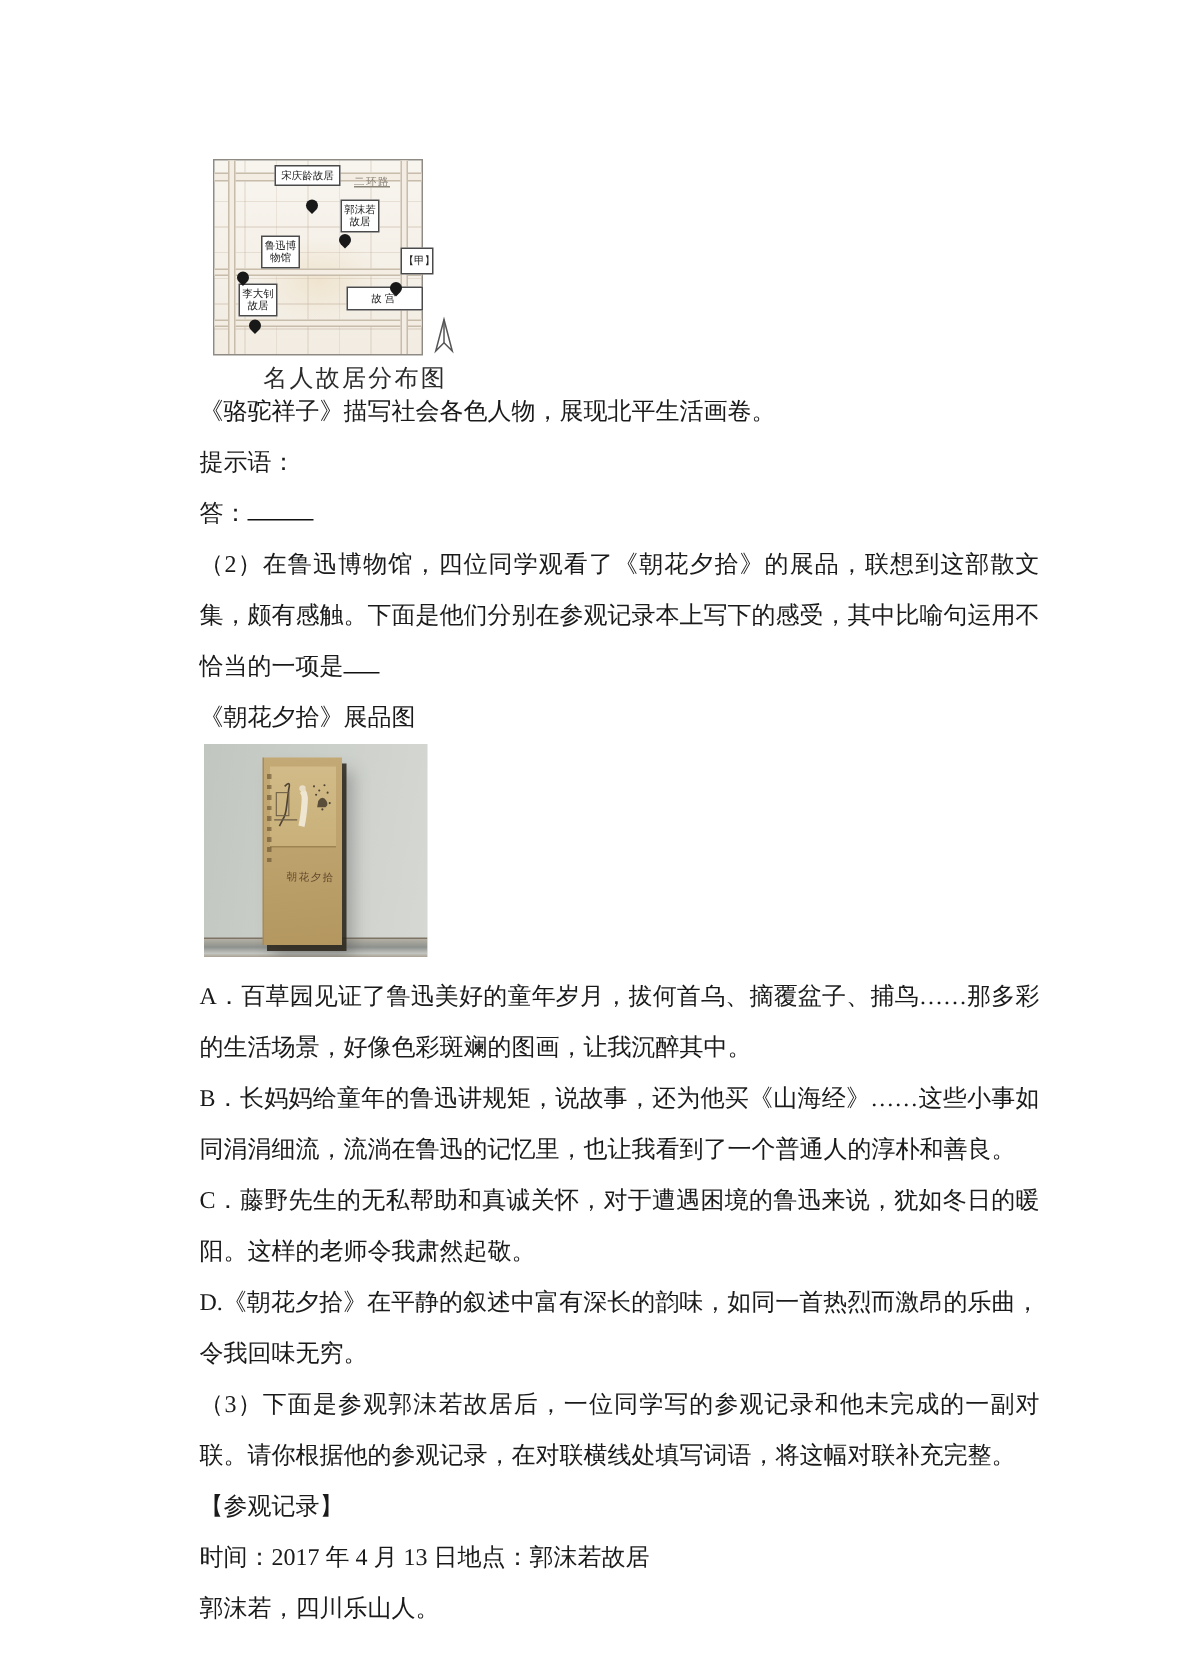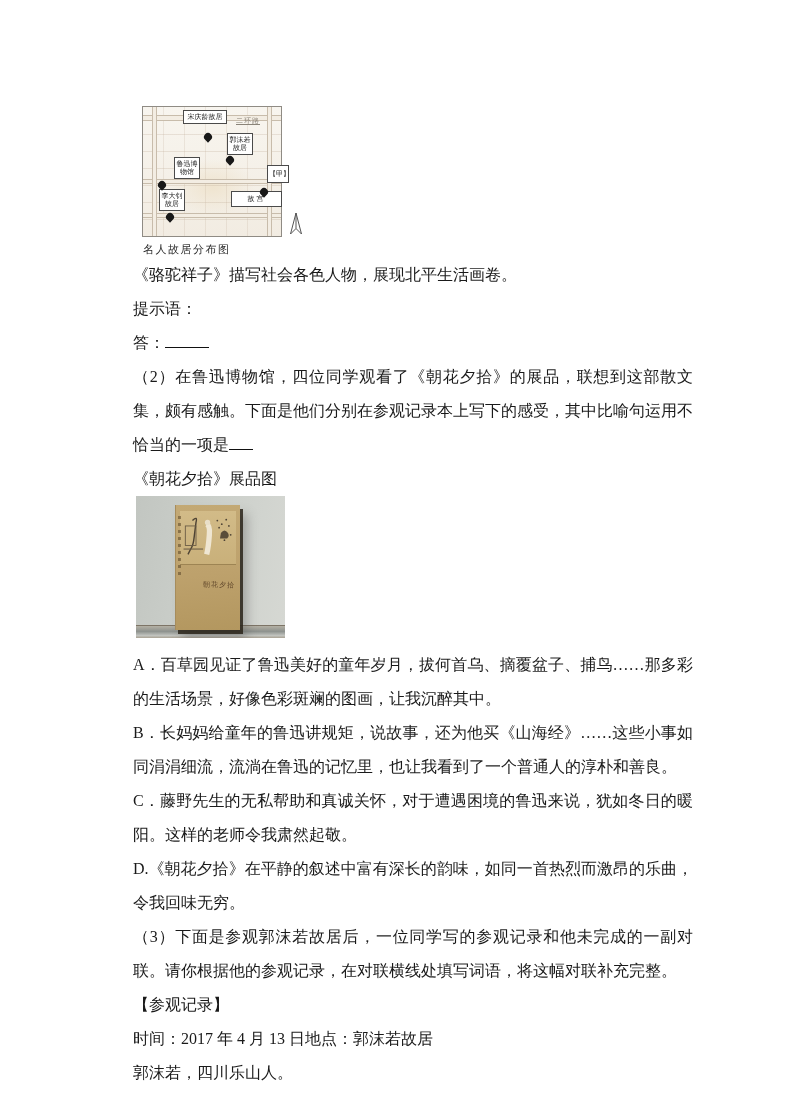--- a/index.html
+++ b/index.html
@@ -55,22 +55,22 @@
     position: absolute; width: 8px; height: 8px; background: #181818;
     border-radius: 50% 50% 50% 0; transform: rotate(-45deg); z-index: 4;
   }
   .pin-song  { left: 61px;  top: 26px; }
   .pin-guo   { left: 83px;  top: 49px; }
   .pin-luxun { left: 15px;  top: 74px; }
   .pin-li    { left: 23px;  top: 106px; }
   .pin-jia   { left: 117px; top: 81px; }
   .compass { position: absolute; left: 146px; top: 104px; width: 16px; height: 28px; }
   .map-caption {
-    position: absolute; left: 1px; top: 136px; width: 140px;
-    font-size: 11px; text-align: left; letter-spacing: 1.5px; color: #2b2b2b;
+    position: absolute; left: 16px; top: 136px; width: 140px;
+    font-size: 16px; text-align: right; letter-spacing: 1.5px; color: #2b2b2b;
   }
 
   
   .body-text {
     position: absolute; left: 133px; top: 258px; width: 560px;
     font-size: 16px; line-height: 34px; text-align: justify;
   }
   .body-text p { margin: 0; }
   .blank { display: inline-block; border-bottom: 1px solid #111; vertical-align: baseline; }
   .blank-med { width: 44px; }
@@ -81,21 +81,21 @@
     position: relative; width: 149px; height: 142px; margin: 0 0 10px 3px;
     background: linear-gradient(100deg, #c2c6c1 0%, #cbcfca 45%, #d6d8d3 100%);
     overflow: hidden;
   }
   .photo .table-edge {
     position: absolute; left: 0; right: 0; bottom: 0; height: 13px;
     background: linear-gradient(180deg, #b4b0a4 0%, #8e928e 45%, #c2c4bf 80%, #a9a192 100%);
     border-top: 1px solid #7d7466;
   }
   .book {
-    position: absolute; left: 39px; top: 9px; width: 65px; height: 125px;
+    position: absolute; left: 39px; top: 9px; width: 53px; height: 125px;
     background: linear-gradient(175deg, #c3a975 0%, #bda16c 55%, #b3975f 100%);
     border-left: 1px solid #a68c5c;
     box-shadow: 3px 4px 0 rgba(42,36,26,.85), 7px 9px 10px rgba(70,70,70,.35);
   }
   .illus {
     position: absolute; left: 4px; right: 4px; top: 6px; height: 54px;
     background: linear-gradient(180deg, #d2bb88 0%, #c9b07a 100%);
     border-bottom: 1px solid #9d8453;
   }
   .cover-title {

